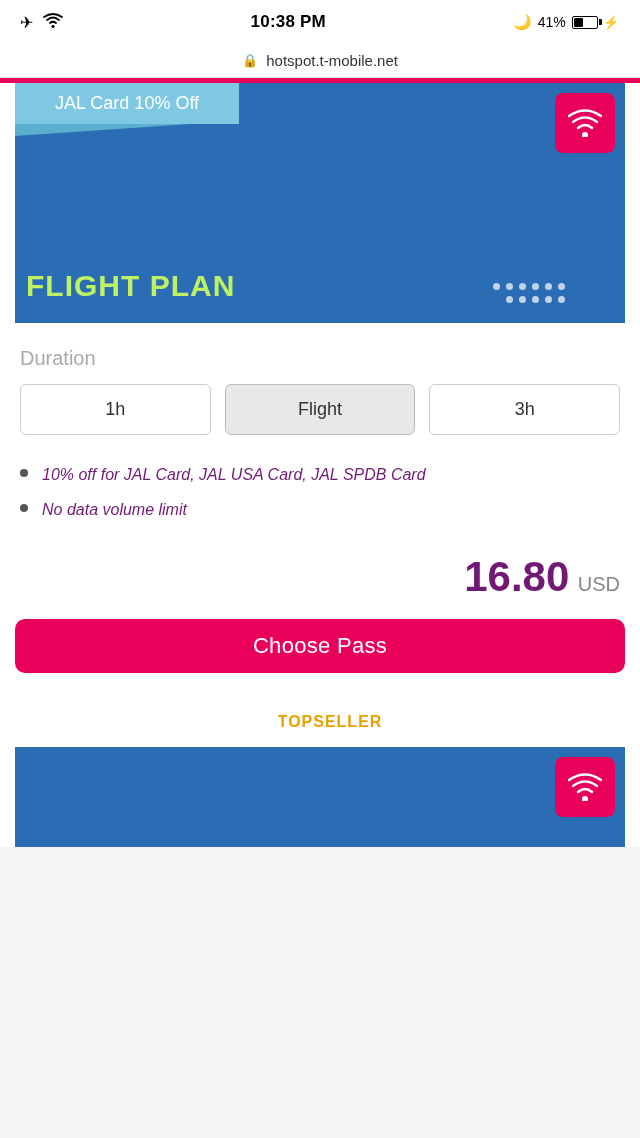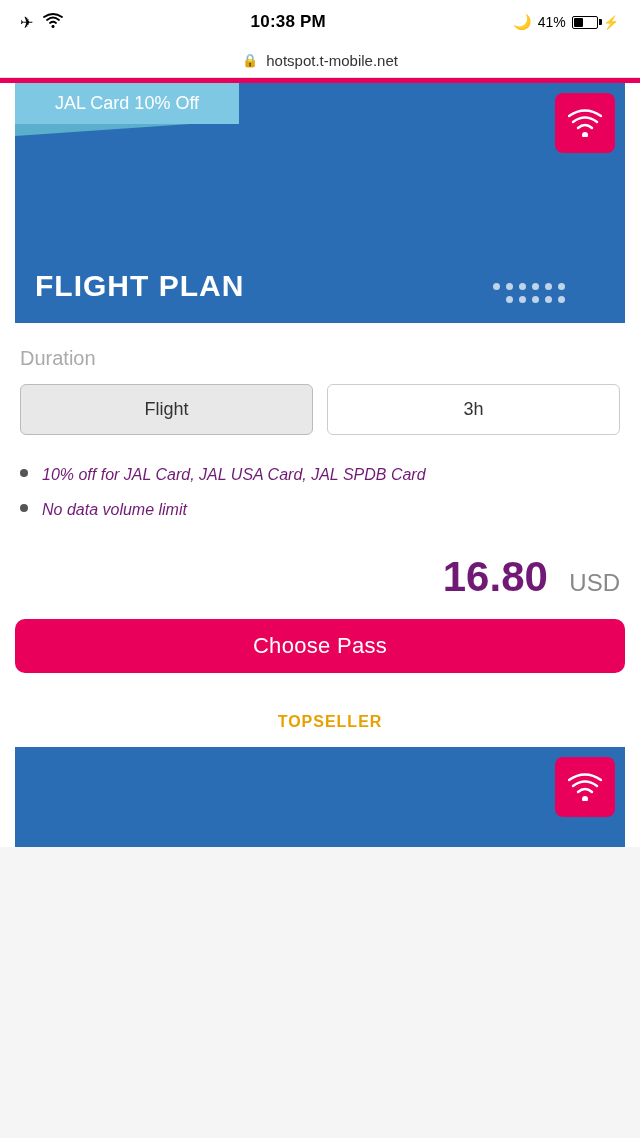--- a/index.html
+++ b/index.html
@@ -146,22 +146,22 @@
       background: #e8005a;
       border-radius: 8px;
       display: flex;
       align-items: center;
       justify-content: center;
     }
 
     .banner-title {
       position: absolute;
       bottom: 20px;
-      left: 20px;
-      color: #ffffff;
+      left: 11px;
+      color: #bef264;
       font-size: 30px;
       font-weight: 800;
       letter-spacing: 1px;
     }
 
     
     .dots-decoration {
       position: absolute;
       right: 60px;
       bottom: 20px;
@@ -239,23 +239,23 @@
     .price-section {
       padding: 10px 20px 18px 20px;
       text-align: right;
     }
     .price-amount {
       font-size: 42px;
       font-weight: 600;
       color: #701a75;
     }
     .price-currency {
-      font-size: 24px;
+      font-size: 20px;
       color: #888;
-      margin-left: 17px;
+      margin-left: 4px;
     }
 
     
     .choose-btn-wrap {
       padding: 0 15px 24px 15px;
     }
     .choose-btn {
       width: 100%;
       padding: 14px;
       background: #e8005a;
@@ -378,20 +378,21 @@
             <span></span>
         </div>
       </div>
 
       <div class="banner-title">FLIGHT PLAN</div>
     </div>
 
     <div class="duration-section">
       <div class="duration-label">Duration</div>
       <div class="duration-buttons">
+        <button class="duration-btn">1h</button>
         <button class="duration-btn selected">Flight</button>
         <button class="duration-btn">3h</button>
       </div>
     </div>
 
     <ul class="features-list">
       <li>
         <span class="bullet"></span>
         <span>10% off for JAL Card, JAL USA Card, JAL SPDB Card</span>
       </li>

